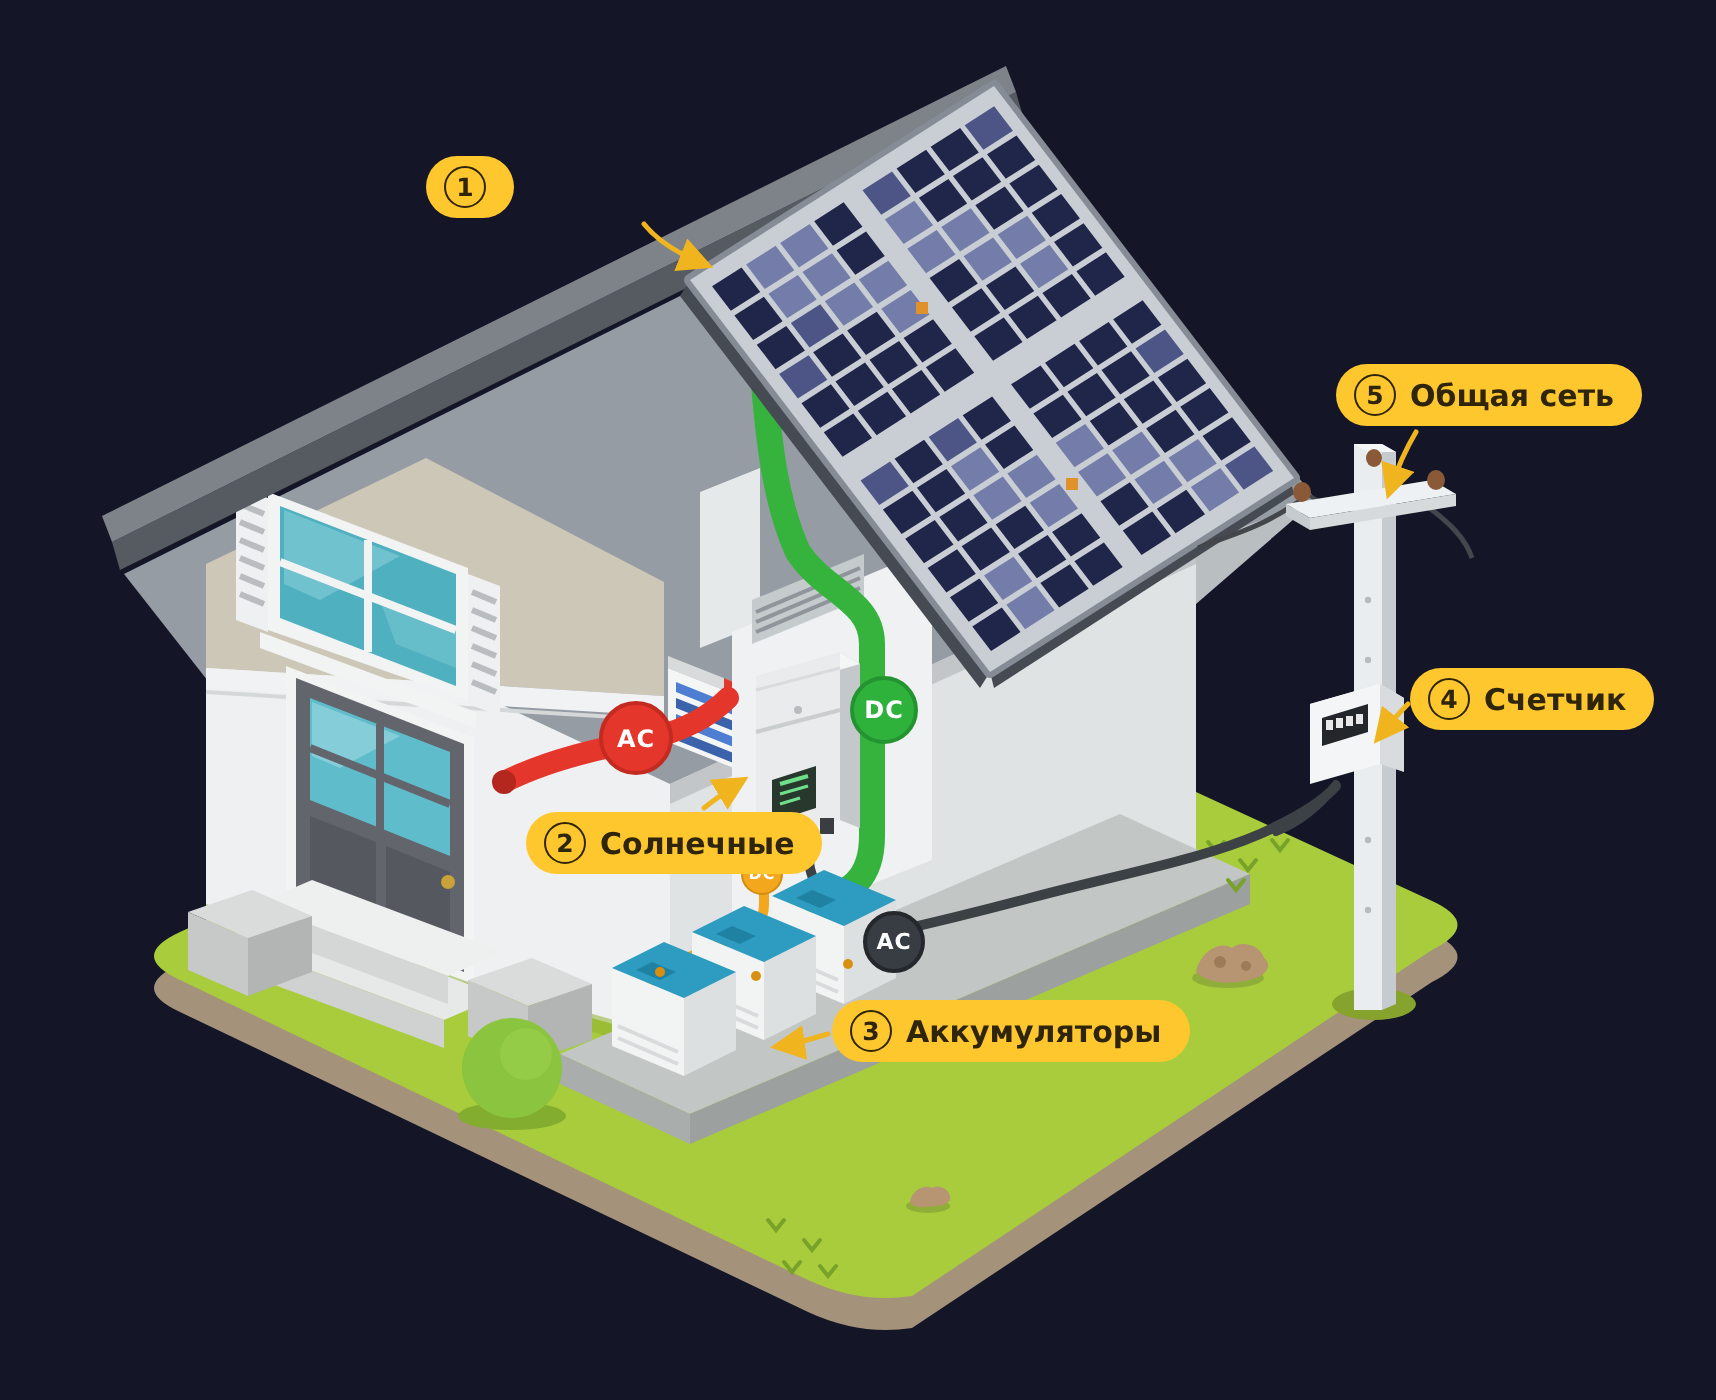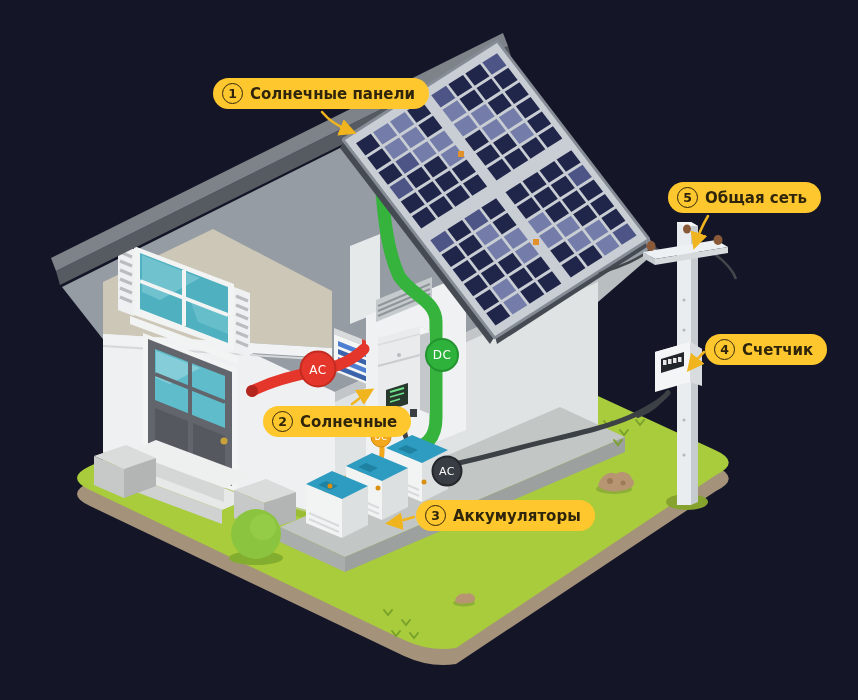--- a/index.html
+++ b/index.html
@@ -5,21 +5,21 @@
   html,body{margin:0;padding:0;background:#141627;}
   #stage{position:relative;width:858px;height:700px;background:#141627;overflow:hidden;
          font-family:"DejaVu Sans",sans-serif;}
   #scene{position:absolute;left:0;top:0;}
   .pill{position:absolute;display:inline-flex;align-items:center;gap:7px;background:#ffc72e;
         color:#2f250b;font:700 15px "DejaVu Sans",sans-serif;padding:5px 14px 5px 9px;
         border-radius:18px;white-space:nowrap;z-index:20;}
   .pill .num{width:19px;height:19px;border:1.7px solid #2f250b;border-radius:50%;
         display:flex;align-items:center;justify-content:center;font-size:12.5px;font-weight:700;flex:0 0 auto;}
   .badge{position:absolute;border-radius:50%;color:#fff;display:flex;align-items:center;
-        justify-content:center;font-weight:400;transform:translate(-50%,-50%);z-index:15;letter-spacing:.5px;}
+        justify-content:center;font-weight:700;transform:translate(-50%,-50%);z-index:15;letter-spacing:.5px;}
   #badge-ac-house{left:318px;top:369px;width:33px;height:33px;background:#e5362b;border:2px solid #c32b20;font-size:12px;}
   #badge-dc-panel{left:442px;top:355px;width:30px;height:30px;background:#2eb23b;border:2px solid #249430;font-size:12px;}
   #badge-dc-batt{left:381px;top:437px;width:19px;height:19px;background:#f2a71c;border:1.5px solid #d28c10;font-size:8px;}
   #badge-ac-grid{left:447px;top:471px;width:27px;height:27px;background:#383d43;border:2px solid #24282d;font-size:11px;}
   #label-1{left:213px;top:78px;}
   #label-2{left:263px;top:406px;}
   #label-3{left:416px;top:500px;}
   #label-4{left:705px;top:334px;}
   #label-5{left:668px;top:182px;}
 </style>
@@ -376,21 +376,20 @@
   </g>
 </svg>
 
   <div class="badge" id="badge-ac-house">AC</div>
   <div class="badge" id="badge-dc-panel">DC</div>
   <div class="badge" id="badge-dc-batt">DC</div>
   <div class="badge" id="badge-ac-grid">AC</div>
 
   <div class="pill" id="label-1">
     <span class="num">1</span>
-    <span>Солнечные панели</span>
   </div>
   <div class="pill" id="label-2">
     <span class="num">2</span>
     <span>Солнечные</span>
   </div>
   <div class="pill" id="label-3">
     <span class="num">3</span>
     <span>Аккумуляторы</span>
   </div>
   <div class="pill" id="label-4">

